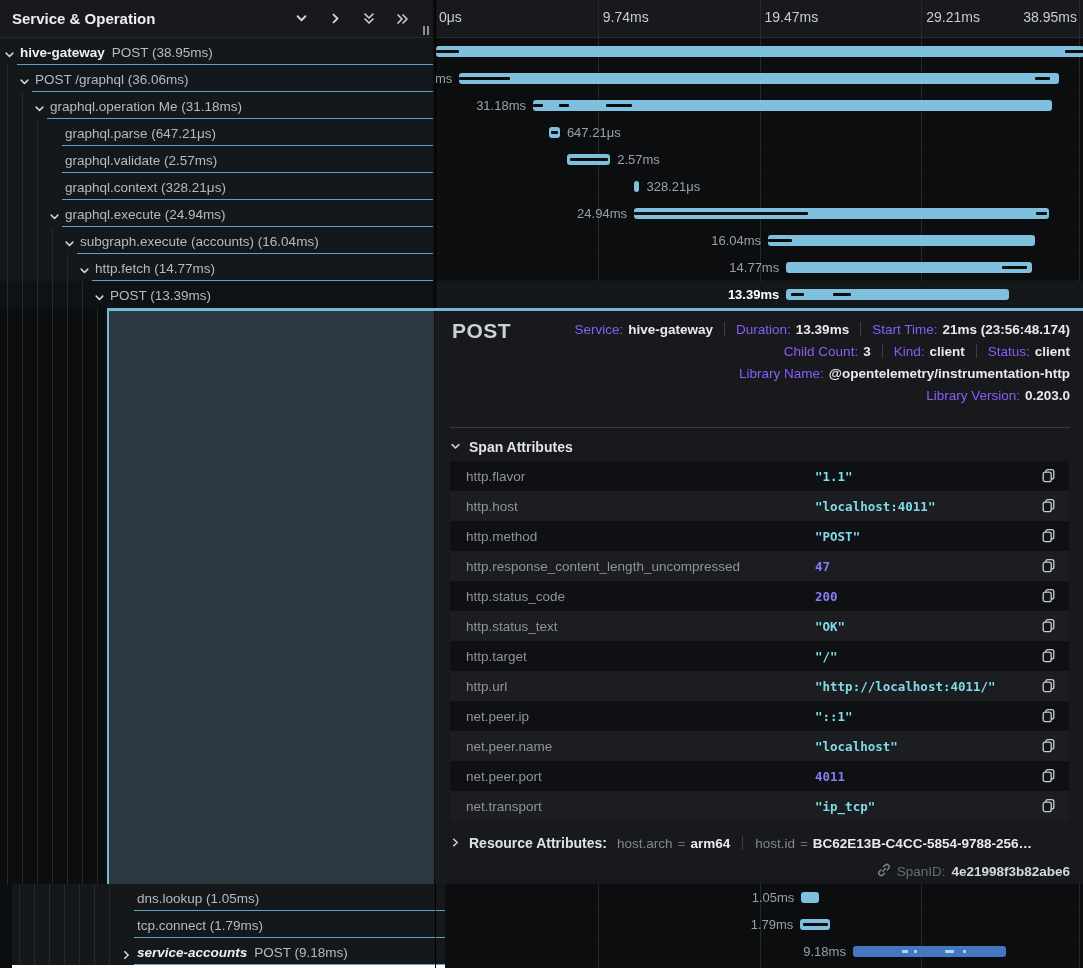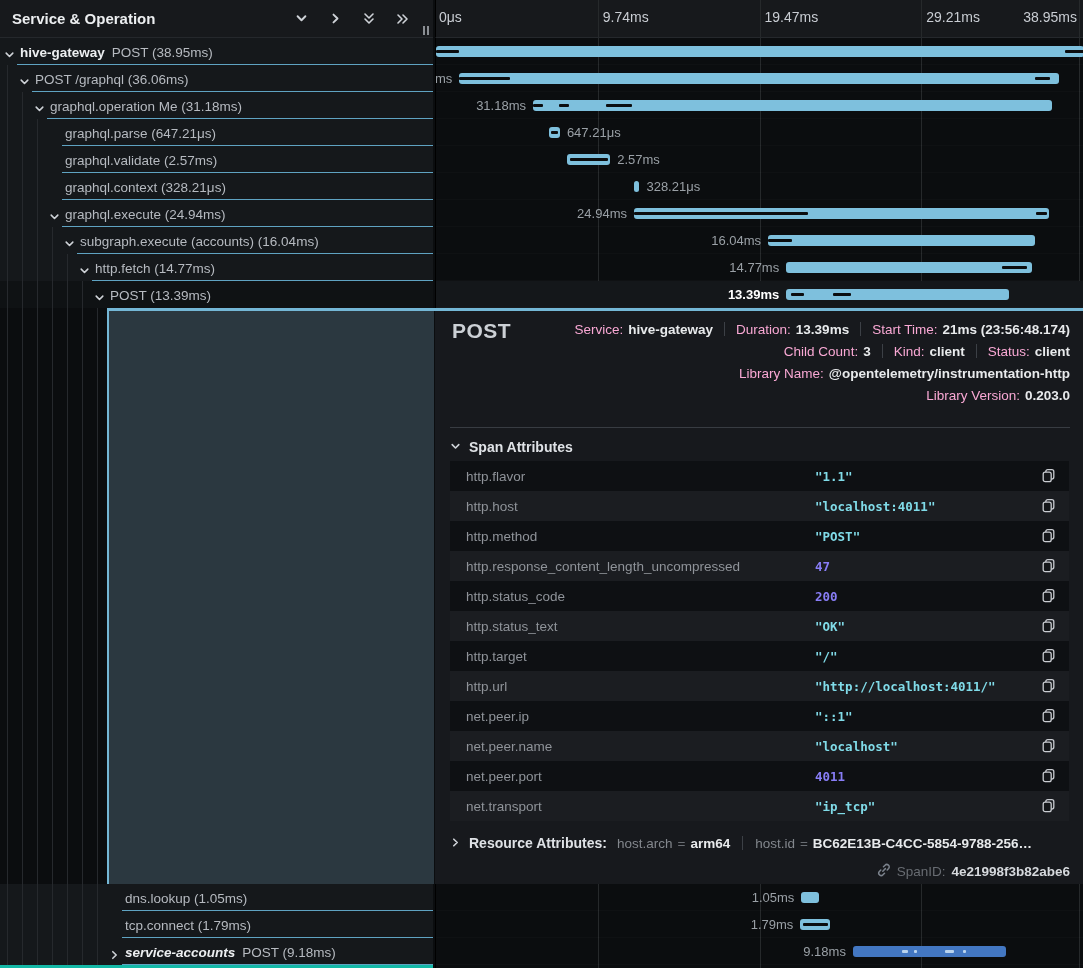--- a/index.html
+++ b/index.html
@@ -17,21 +17,21 @@
   .grip i{display:block;width:2px;height:9px;background:#8a8e93;}
 
   
   .axis{position:absolute;left:435px;top:0;width:648px;height:38px;background:#17191c;
     border-bottom:1px solid #25282c;border-left:1px solid #000;}
   .axis .tick{position:absolute;top:9px;font-size:14px;color:#c9cdd3;font-weight:500;}
   .gridline{position:absolute;top:0;bottom:0;width:1px;background:#26292b;}
 
   
   .tree-top{position:absolute;left:0;top:38px;width:433px;height:270px;background:#0b0d0f;}
-  .tree-bottom{position:absolute;left:0;top:884px;width:433px;height:84px;background:#14b8a6;text-align:center;}
+  .tree-bottom{position:absolute;left:12px;top:884px;width:433px;height:84px;background:#ffffff;text-align:center;}
   .lrow{position:absolute;left:0;width:433px;height:27px;background:#15181b;cursor:pointer;}
   .lrow.selected{background:#0f1214;}
   .lrow .guide{position:absolute;top:0;bottom:0;width:1px;background:#26292d;}
   .lrow .underline{position:absolute;bottom:0;height:1px;background:#5fa3c2;right:0;}
   .lrow .txt{position:absolute;top:50%;transform:translateY(-50%);font-size:13.5px;white-space:nowrap;color:#b6bac0;}
   .lrow .svc{font-weight:700;color:#eceef0;margin-right:7px;}
   .lrow .svc.italic{font-style:italic;}
   .lrow .chev{position:absolute;top:50%;transform:translateY(-50%);width:11px;height:11px;}
 
   
@@ -50,21 +50,21 @@
   .left-guides{position:absolute;left:0;top:308px;width:107px;height:576px;}
   .left-guides i{position:absolute;top:0;bottom:0;width:1px;background:#26292d;}
 
   
   .detail{position:absolute;left:435px;top:311px;width:648px;height:573px;background:#17191d;}
   .detail .dtitle{position:absolute;left:17px;top:8px;font-size:21px;font-weight:600;color:#ccd0d5;letter-spacing:.5px;}
   .meta{position:absolute;right:13px;top:7px;text-align:right;}
   .meta .mline{display:flex;justify-content:flex-end;align-items:center;height:22px;font-size:13.5px;}
   .meta .mitem{display:flex;align-items:center;}
   .meta .msep{width:1px;height:14px;background:#3c4046;margin:0 11px;}
-  .meta .mlabel{color:#f9a8d4;margin-right:5px;}
+  .meta .mlabel{color:#8b5cf6;margin-right:5px;}
   .meta .mvalue{color:#e8eaec;font-weight:700;}
   .divider{position:absolute;left:15px;right:13px;top:116px;height:1px;background:#383c42;}
   .sec-head{position:absolute;left:15px;display:flex;align-items:center;gap:8px;cursor:pointer;}
   .sec-head .shl{font-size:14px;font-weight:700;color:#dfe2e6;}
   .attr-table{position:absolute;left:15px;right:14px;top:150px;}
   .arow{position:relative;height:30px;display:flex;align-items:center;}
   .arow.odd{background:#0e1013;}
   .arow.even{background:#1b1d21;}
   .arow .akey{padding-left:16px;font-size:13.5px;color:#8f9399;}
   .arow .aval{position:absolute;left:365px;font-family:"DejaVu Sans Mono", monospace;font-size:12.5px;font-weight:700;}

